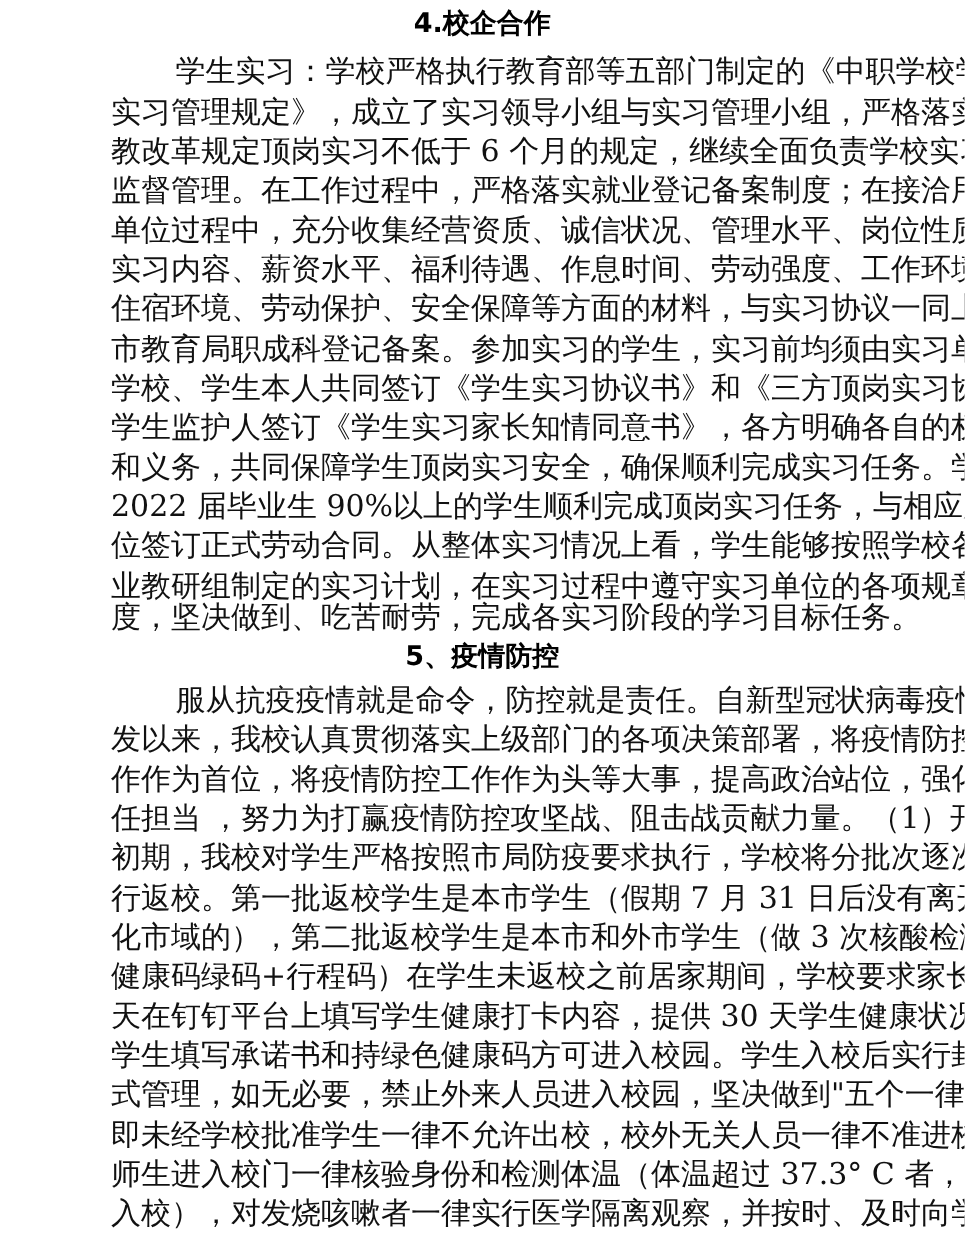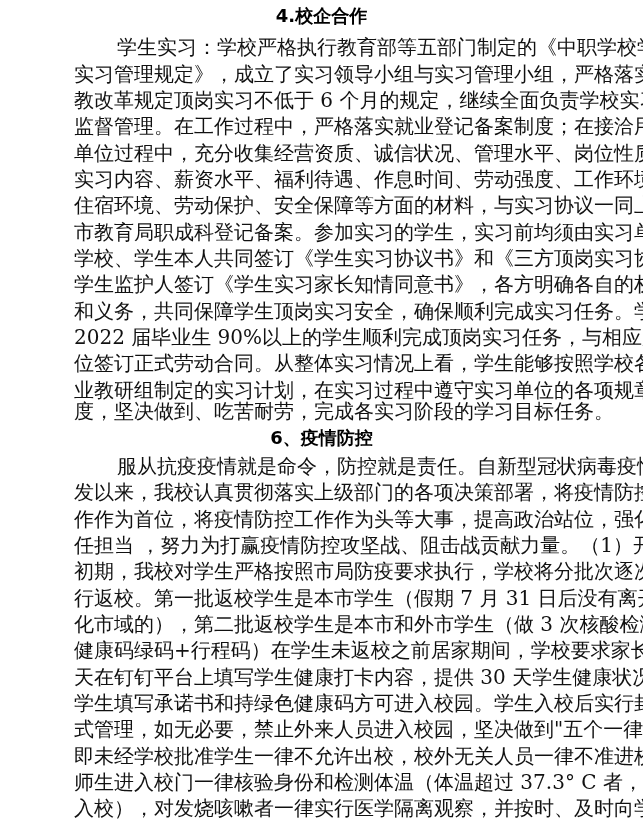--- a/index.html
+++ b/index.html
@@ -70,21 +70,21 @@
   <div class="line" style="top:192px;">住宿环境、劳动保护、安全保障等方面的材料，与实习协议一同上交</div>
   <div class="line" style="top:219px;">市教育局职成科登记备案。参加实习的学生，实习前均须由实习单位、</div>
   <div class="line" style="top:245px;">学校、学生本人共同签订《学生实习协议书》和《三方顶岗实习协议》；</div>
   <div class="line" style="top:271px;">学生监护人签订《学生实习家长知情同意书》，各方明确各自的权利</div>
   <div class="line" style="top:298px;">和义务，共同保障学生顶岗实习安全，确保顺利完成实习任务。学校</div>
   <div class="line" style="top:324px;">2022 届毕业生 90%以上的学生顺利完成顶岗实习任务，与相应用人单</div>
   <div class="line" style="top:350px;">位签订正式劳动合同。从整体实习情况上看，学生能够按照学校各专</div>
   <div class="line" style="top:377px;">业教研组制定的实习计划，在实习过程中遵守实习单位的各项规章制</div>
   <div class="line last" style="top:398px;">度，坚决做到、吃苦耐劳，完成各实习阶段的学习目标任务。</div>
 
-  <div class="heading" style="top:425px;">6、疫情防控</div>
+  <div class="heading" style="top:425px;">5、疫情防控</div>
 
   <div class="line indent" style="top:453px;">服从抗疫疫情就是命令，防控就是责任。自新型冠状病毒疫情爆</div>
   <div class="line" style="top:479px;">发以来，我校认真贯彻落实上级部门的各项决策部署，将疫情防控工</div>
   <div class="line" style="top:506px;">作作为首位，将疫情防控工作作为头等大事，提高政治站位，强化责</div>
   <div class="line" style="top:532px;">任担当 ，努力为打赢疫情防控攻坚战、阻击战贡献力量。（1）开学</div>
   <div class="line" style="top:558px;">初期，我校对学生严格按照市局防疫要求执行，学校将分批次逐次进</div>
   <div class="line" style="top:585px;">行返校。第一批返校学生是本市学生（假期 7 月 31 日后没有离开怀</div>
   <div class="line" style="top:611px;">化市域的），第二批返校学生是本市和外市学生（做 3 次核酸检测+</div>
   <div class="line" style="top:637px;">健康码绿码+行程码）在学生未返校之前居家期间，学校要求家长每</div>
   <div class="line last" style="top:664px;">天在钉钉平台上填写学生健康打卡内容，提供 30 天学生健康状况，</div>

